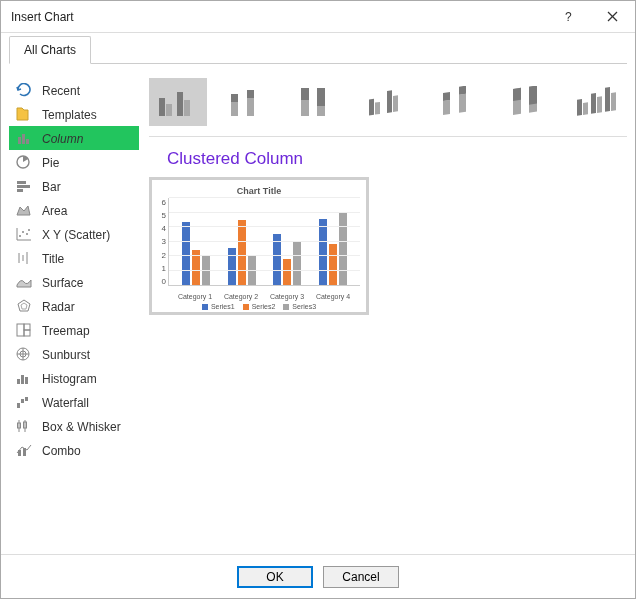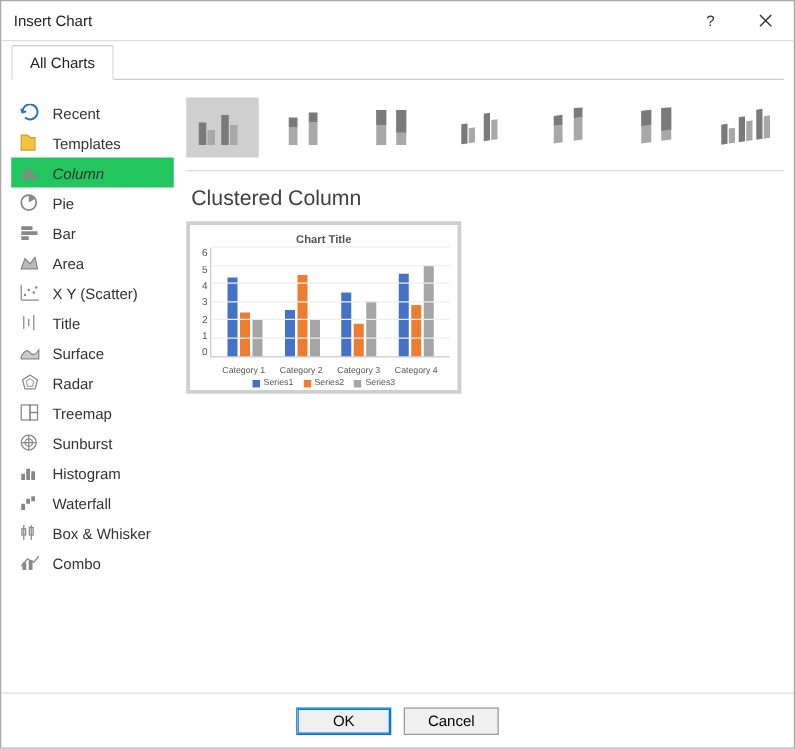--- a/index.html
+++ b/index.html
@@ -15,21 +15,21 @@
 .content { flex: 1; display: flex; padding: 14px 8px 8px 8px; gap: 10px; overflow: hidden; }
 .sidebar { width: 150px; }
 .side-item { display: flex; align-items: flex-end; gap: 9px; padding: 4px 6px; height: 24px; cursor: default; color: #333; }
 .side-item.selected { background: #22c55e; font-style: italic; }
 .side-item .ico { width: 18px; height: 16px; display: flex; align-items: center; justify-content: center; color: #666; }
 .main { flex: 1; display: flex; flex-direction: column; }
 .variant-row { display: flex; gap: 12px; border-bottom: 1px solid #ddd; padding-bottom: 10px; margin-bottom: 8px; }
 .variant { width: 58px; height: 48px; display: flex; align-items: center; justify-content: center; cursor: default; }
 .variant.selected { background: #cfcfcf; }
 .variant svg { width: 46px; height: 32px; }
-.subtitle { font-size: 17px; color: #404040; margin: 4px 0 8px 4px; font-weight: 400; }
+.subtitle { font-size: 17px; color: #6d28d9; margin: 4px 0 8px 18px; font-weight: 400; }
 .preview { border: 3px solid #cfcfcf; width: 220px; height: 138px; padding: 6px 6px 2px 6px; display: flex; flex-direction: column; }
 .preview-title { text-align: center; font-size: 9px; color: #555; margin-bottom: 2px; font-weight: bold; }
 .chart-area { flex: 1; display: flex; }
 .yaxis { display: flex; flex-direction: column; justify-content: space-between; font-size: 8px; color: #555; width: 10px; text-align: right; padding-right: 2px; height: 88px; }
 .plot { flex: 1; height: 88px; border-left: 1px solid #ccc; border-bottom: 1px solid #ccc; position: relative; display: flex; align-items: flex-end; justify-content: space-around; padding: 0 4px; background: linear-gradient(to top, transparent, transparent); }
 .plot .grid { position: absolute; left: 0; right: 0; border-top: 1px solid #eee; }
 .catgrp { display: flex; align-items: flex-end; gap: 2px; width: 38px; justify-content: center; }
 .bar { width: 8px; }
 .s1 { background: #4472c4; }
 .s2 { background: #ed7d31; }

